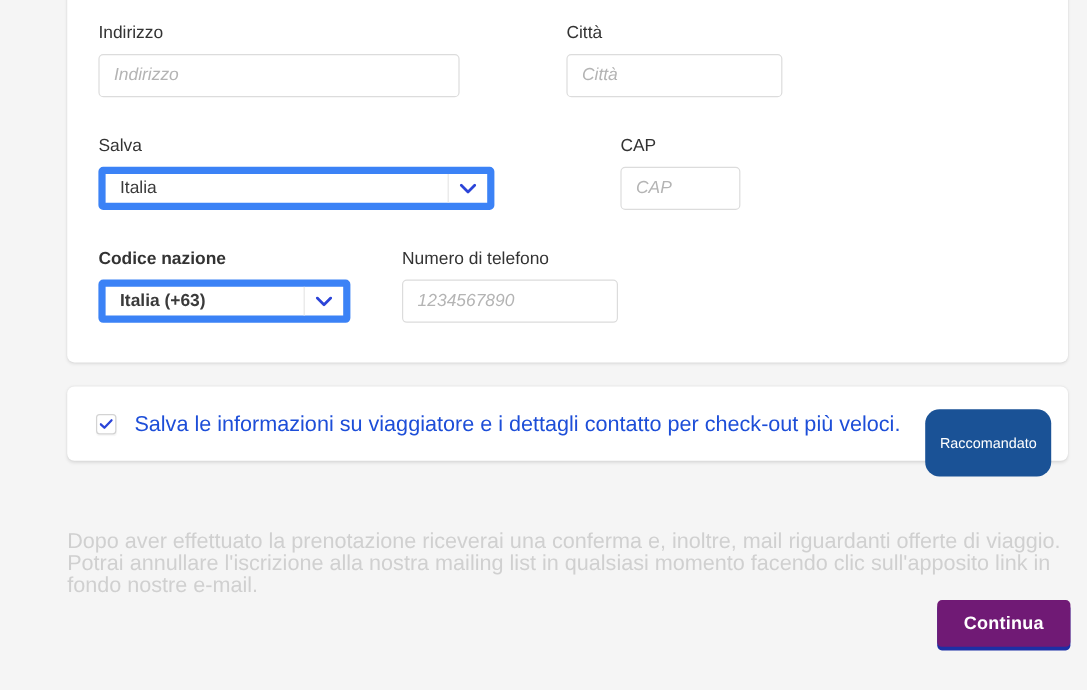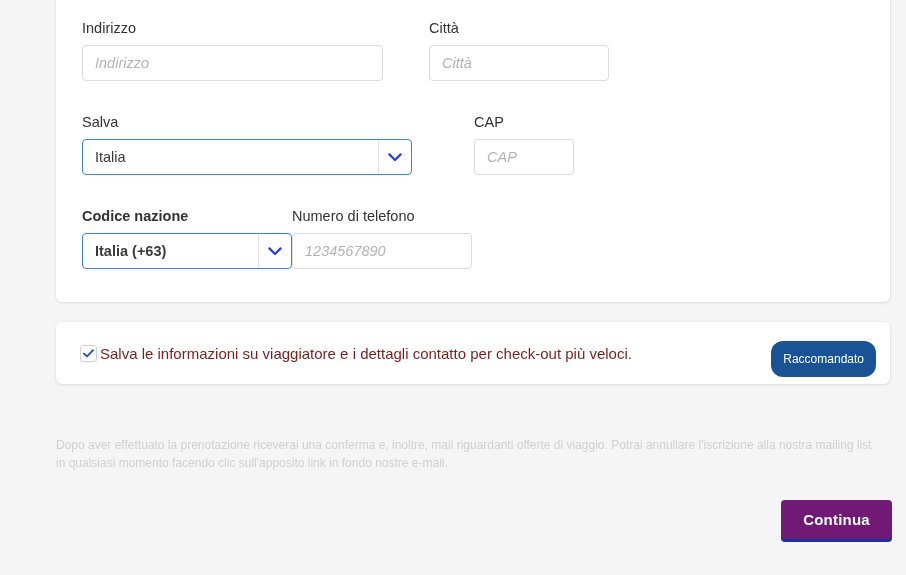--- a/index.html
+++ b/index.html
@@ -41,20 +41,21 @@
     left: 56px;
     top: 322px;
     width: 834px;
     height: 62px;
   }
 
   
   .field-row {
     position: absolute;
     display: flex;
+    gap: 43px;
   }
   .field {
     display: flex;
     flex-direction: column;
   }
   .field-label {
     font-size: 14.5px;
     color: #333333;
     line-height: 18px;
     margin-bottom: 8px;
@@ -76,21 +77,21 @@
   .text-input::placeholder {
     color: #b4b4b4;
     font-style: italic;
     opacity: 1;
   }
 
   
   .select-wrap {
     box-sizing: border-box;
     height: 36px;
-    border: 1px solid #3b82f6;
+    border: 6px solid #3b82f6;
     border-radius: 4px;
     background: #ffffff;
     display: flex;
     align-items: stretch;
     position: relative;
     cursor: pointer;
     justify-content: center;
   }
   .select-value {
     flex: 1 1 auto;
@@ -135,54 +136,54 @@
     display: flex;
     align-items: center;
     justify-content: center;
     cursor: pointer;
     box-shadow: 0 1px 1px rgba(0,0,0,0.04);
   }
   .checkbox svg { display: block; }
 
   .save-text {
     position: absolute;
-    left: 44px;
+    left: 56px;
     top: 0;
     height: 62px;
     display: flex;
     align-items: center;
-    font-size: 15px;
-    color: #7f1d1d;
+    font-size: 18px;
+    color: #1d4ed8;
     white-space: nowrap;
   }
 
   .badge {
     position: absolute;
     right: 14px;
     top: 19px;
     height: 24px;
-    padding: 6px 12px;
+    padding: 16px 12px;
     border-radius: 12px;
     background: #1a5296;
     color: #ffffff;
     font-size: 12px;
     display: flex;
     align-items: center;
     justify-content: center;
     white-space: nowrap;
     cursor: pointer;
   }
 
   
   .disclaimer {
     position: absolute;
     left: 56px;
     top: 424px;
     width: 828px;
-    font-size: 12px;
+    font-size: 18px;
     line-height: 18px;
     color: #d0d0d0;
   }
 
   
   .continue-btn {
     position: absolute;
     left: 781px;
     top: 500px;
     width: 111px;

